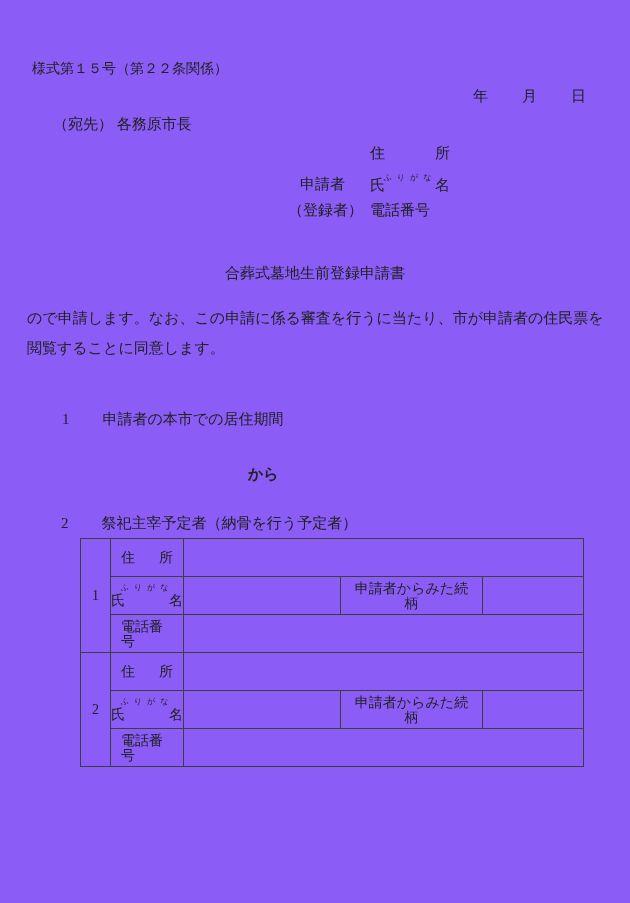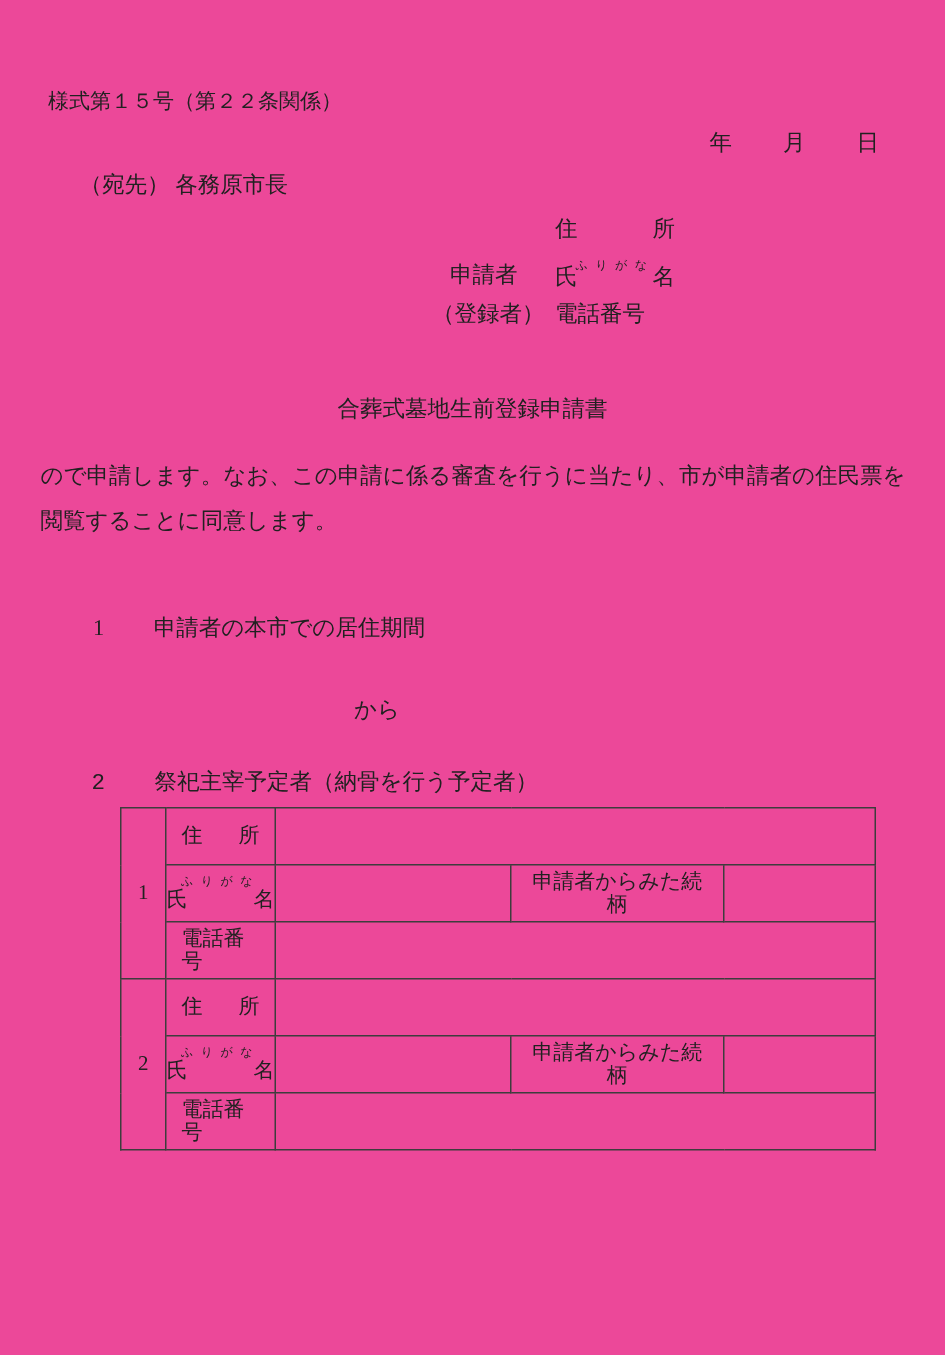--- a/index.html
+++ b/index.html
@@ -1,20 +1,20 @@
 <!DOCTYPE html>
 <html lang="ja"><head>
 <meta charset="utf-8">
 <style>
   * { margin:0; padding:0; box-sizing:border-box; }
   html,body { background:#ffffff; }
   .page {
     position:relative;
     width:630px; height:903px;
-    background:#ec4899;
+    background:#8b5cf6;
     color:#212121;
     font-family:"Liberation Serif","DejaVu Serif",serif;
     font-size:15px; line-height:16px;
     overflow:hidden;
   }
   .abs { position:absolute; white-space:nowrap; }
 
   .form-number { left:32px; top:61px; font-size:14px; }
   .date-row { top:88px; right:44px; display:flex; gap:34px; }
   .addressee { left:53px; top:116px; }
@@ -35,23 +35,23 @@
     font-size:8px; line-height:9px; letter-spacing:5px;
     text-align:center; width:80px; display:inline-block;
   }
 
   .doc-title { top:265px; left:0; width:100%; text-align:center; white-space:nowrap; }
 
   .body-text { left:27px; top:303px; width:580px; }
   .body-line { line-height:30px; height:30px; white-space:nowrap; }
 
   .sec1 { left:62px; top:411px; }
-  .sec2 { left:61px; top:515px;font-family:Liberation Mono, monospace; }
+  .sec2 { left:61px; top:515px; }
   .sec-head { margin-left:33px; }
-  .from-label { left:236px; top:466px; }
+  .from-label { left:248px; top:466px;font-weight:bold; }
 
   
   .reg-table {
     position:absolute; left:80px; top:538px;
     border-collapse:collapse; table-layout:fixed;
     font-size:14px; line-height:15px;
   }
   .reg-table td {
     border:1px solid #3d3d3d;
     height:38px; padding:0; vertical-align:middle;

